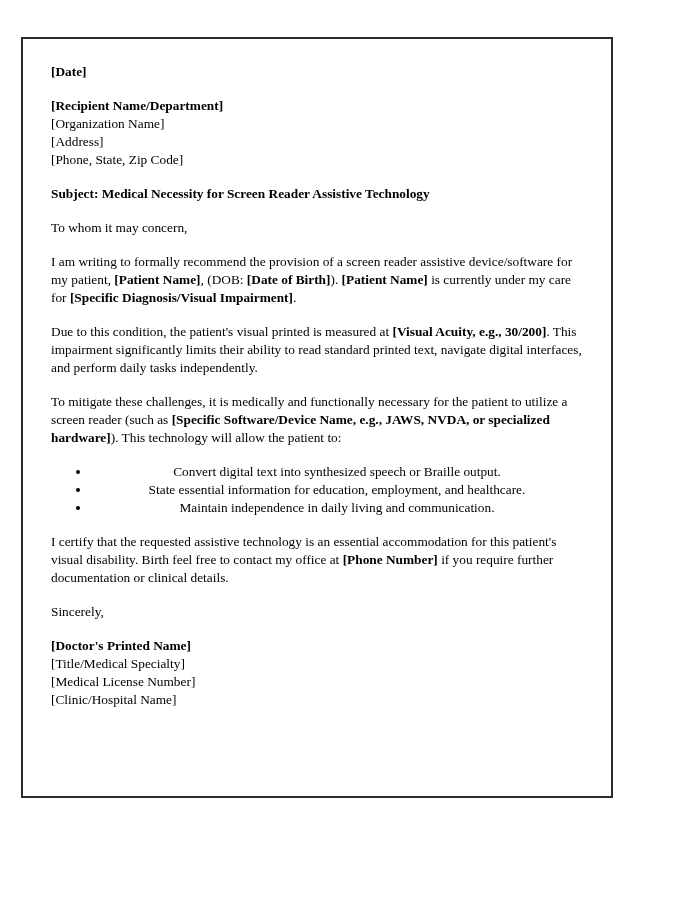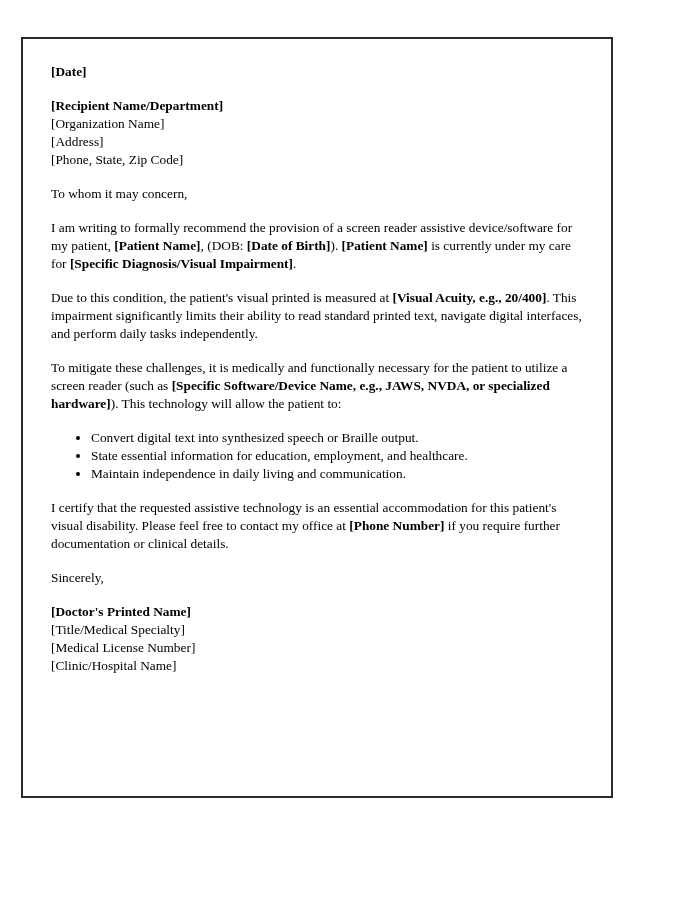--- a/index.html
+++ b/index.html
@@ -35,55 +35,57 @@
   .b {
     font-weight: bold;
   }
   ul.benefits {
     margin: 16px 0;
     padding-left: 40px;
     list-style-type: disc;
   }
   ul.benefits li {
     line-height: 18px;
+    text-align: center;
   }
   .line {
     line-height: 18px;
   }
 </style>
 </head>
 <body>
 
 <div class="page">
 
   <p class="para b">[Date]</p>
 
   <div class="para">
     <div class="line b">[Recipient Name/Department]</div>
     <div class="line">[Organization Name]</div>
     <div class="line">[Address]</div>
     <div class="line">[Phone, State, Zip Code]</div>
   </div>
 
+  <p class="para b">Subject: Medical Necessity for Screen Reader Assistive Technology</p>
 
   <p class="para">To whom it may concern,</p>
 
   <p class="para"><span>I am writing to formally recommend the provision of a screen reader assistive device/software for my patient, </span><b>[Patient Name]</b><span>, (DOB: </span><b>[Date of Birth]</b><span>). </span><b>[Patient Name]</b><span> is currently under my care for </span><b>[Specific Diagnosis/Visual Impairment]</b><span>.</span></p>
 
-  <p class="para"><span>Due to this condition, the patient's visual printed is measured at </span><b>[Visual Acuity, e.g., 20/400]</b><span>. This impairment significantly limits their ability to read standard printed text, navigate digital interfaces, and perform daily tasks independently.</span></p>
+  <p class="para"><span>Due to this condition, the patient's visual printed is measured at </span><b>[Visual Acuity, e.g., 30/200]</b><span>. This impairment significantly limits their ability to read standard printed text, navigate digital interfaces, and perform daily tasks independently.</span></p>
 
   <p class="para"><span>To mitigate these challenges, it is medically and functionally necessary for the patient to utilize a screen reader (such as </span><b>[Specific Software/Device Name, e.g., JAWS, NVDA, or specialized hardware]</b><span>). This technology will allow the patient to:</span></p>
 
   <ul class="benefits">
     <li>Convert digital text into synthesized speech or Braille output.</li>
     <li>State essential information for education, employment, and healthcare.</li>
     <li>Maintain independence in daily living and communication.</li>
   </ul>
 
-  <p class="para"><span>I certify that the requested assistive technology is an essential accommodation for this patient's visual disability. Please feel free to contact my office at </span><b>[Phone Number]</b><span> if you require further documentation or clinical details.</span></p>
+  <p class="para"><span>I certify that the requested assistive technology is an essential accommodation for this patient's visual disability. Birth feel free to contact my office at </span><b>[Phone Number]</b><span> if you require further documentation or clinical details.</span></p>
 
   <p class="para">Sincerely,</p>
 
 
   <div class="para">
     <div class="line b">[Doctor's Printed Name]</div>
     <div class="line">[Title/Medical Specialty]</div>
     <div class="line">[Medical License Number]</div>
     <div class="line">[Clinic/Hospital Name]</div>
   </div>

